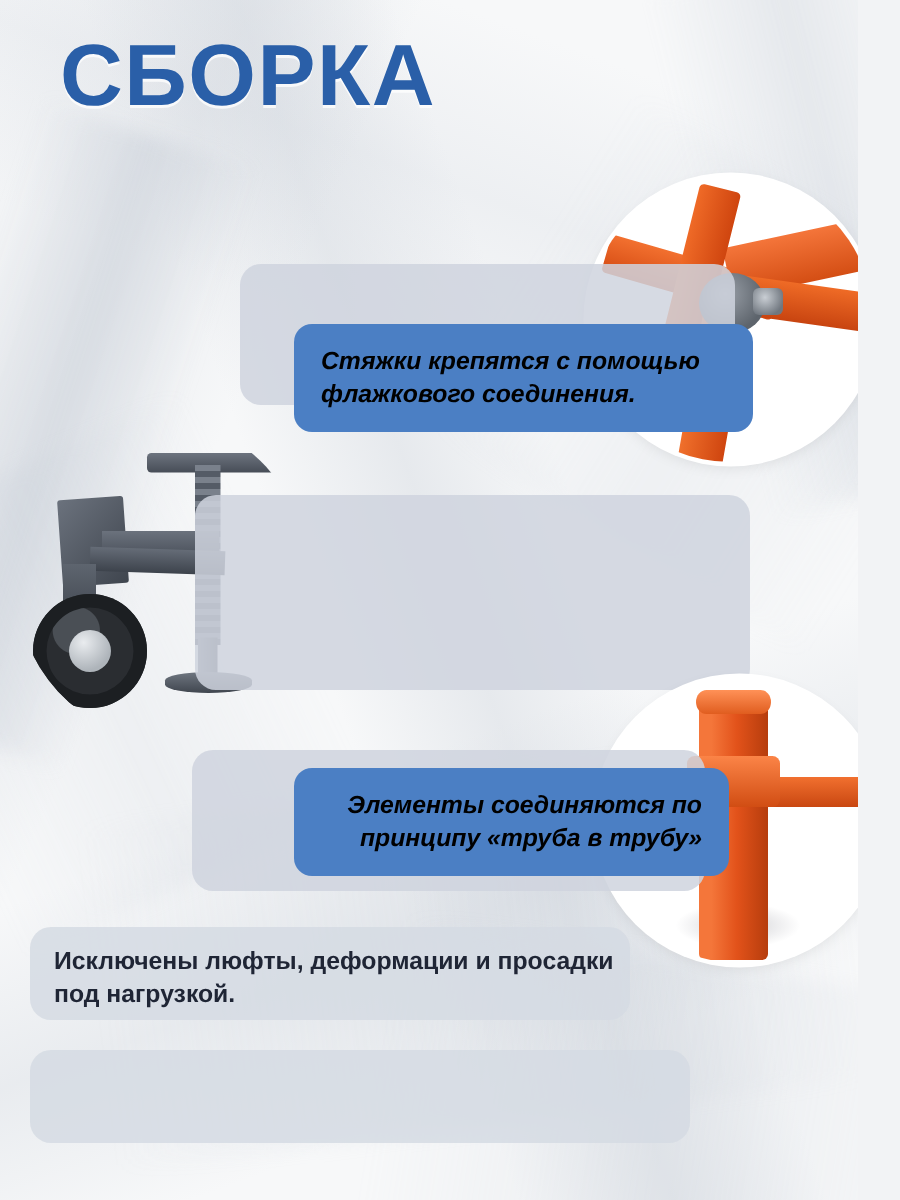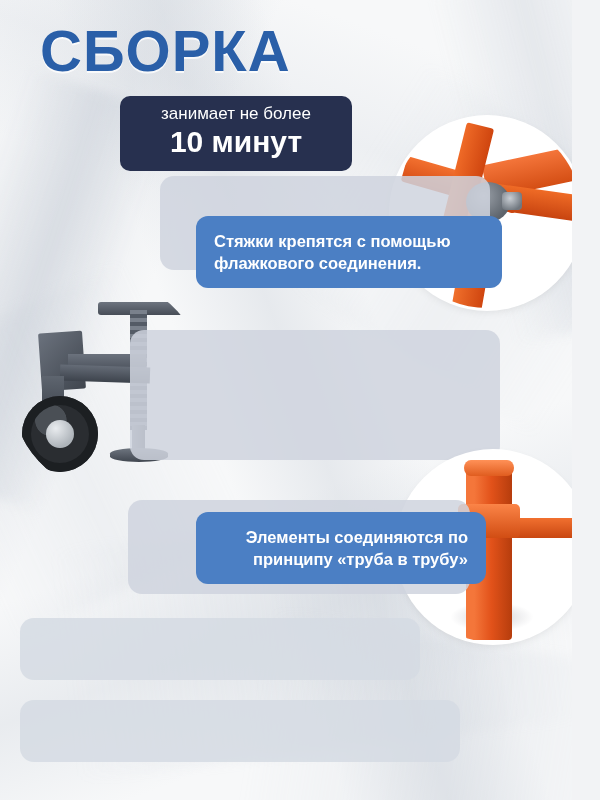--- a/index.html
+++ b/index.html
@@ -82,22 +82,23 @@
   .panel {
     position: absolute;
     box-sizing: border-box;
     border-radius: 12px;
     padding: 14px 18px;
     font-size: 16.5px;
     line-height: 22px;
   }
   .panel.blue {
     background: #4b7fc4;
-    color: #ffffff;
-    font-weight: bold;
+    color: #000000;
+    font-weight: bold;
+    font-style: italic;
   }
   .panel.grey {
     background: #d8dce6;
     color: #252b3d;
     font-weight: bold;
   }
   .panel.plain {
     background: transparent;
     color: #1f2535;
     font-weight: bold;
@@ -205,24 +206,20 @@
 
   <div class="fold f1"></div>
   <div class="fold f2"></div>
   <div class="fold f3"></div>
   <div class="fold f4"></div>
   <div class="fold f5"></div>
   <div class="fold f6"></div>
 
   <div class="title">СБОРКА</div>
 
-  <div class="subtitle-badge">
-    <div class="line1">занимает не более</div>
-    <div class="line2">10 минут</div>
-  </div>
 
   <div class="photo ring" id="photo-coupler">
     <div class="inner">
       <div class="o-blade b1"></div>
       <div class="o-blade b4"></div>
       <div class="o-blade b2"></div>
       <div class="o-blade b3"></div>
       <div class="o-blade b5"></div>
       <div class="o-hub"></div>
       <div class="o-bolt"></div>
@@ -252,16 +249,17 @@
     <div class="t-vert"></div>
     <div class="t-horz"></div>
     <div class="t-collar"></div>
     <div class="t-cap"></div>
   </div>
 
   <div class="shadowbox" style="left:128px; top:500px; width:342px; height:94px;"></div>
   <div class="panel blue" style="left:196px; top:512px; width:290px; text-align:right;">Элементы соединяются по принципу «труба в трубу»</div>
 
   <div class="shadowbox" style="left:20px; top:618px; width:400px; height:62px; background:#d5dae3;"></div>
+  <div class="panel plain" style="left:36px; top:630px; width:392px;">Исключены люфты, деформации и просадки под нагрузкой.</div>
 
   <div class="shadowbox" style="left:20px; top:700px; width:440px; height:62px; background:#d5dae3;"></div>
 
 </div>
 
 </body></html>

